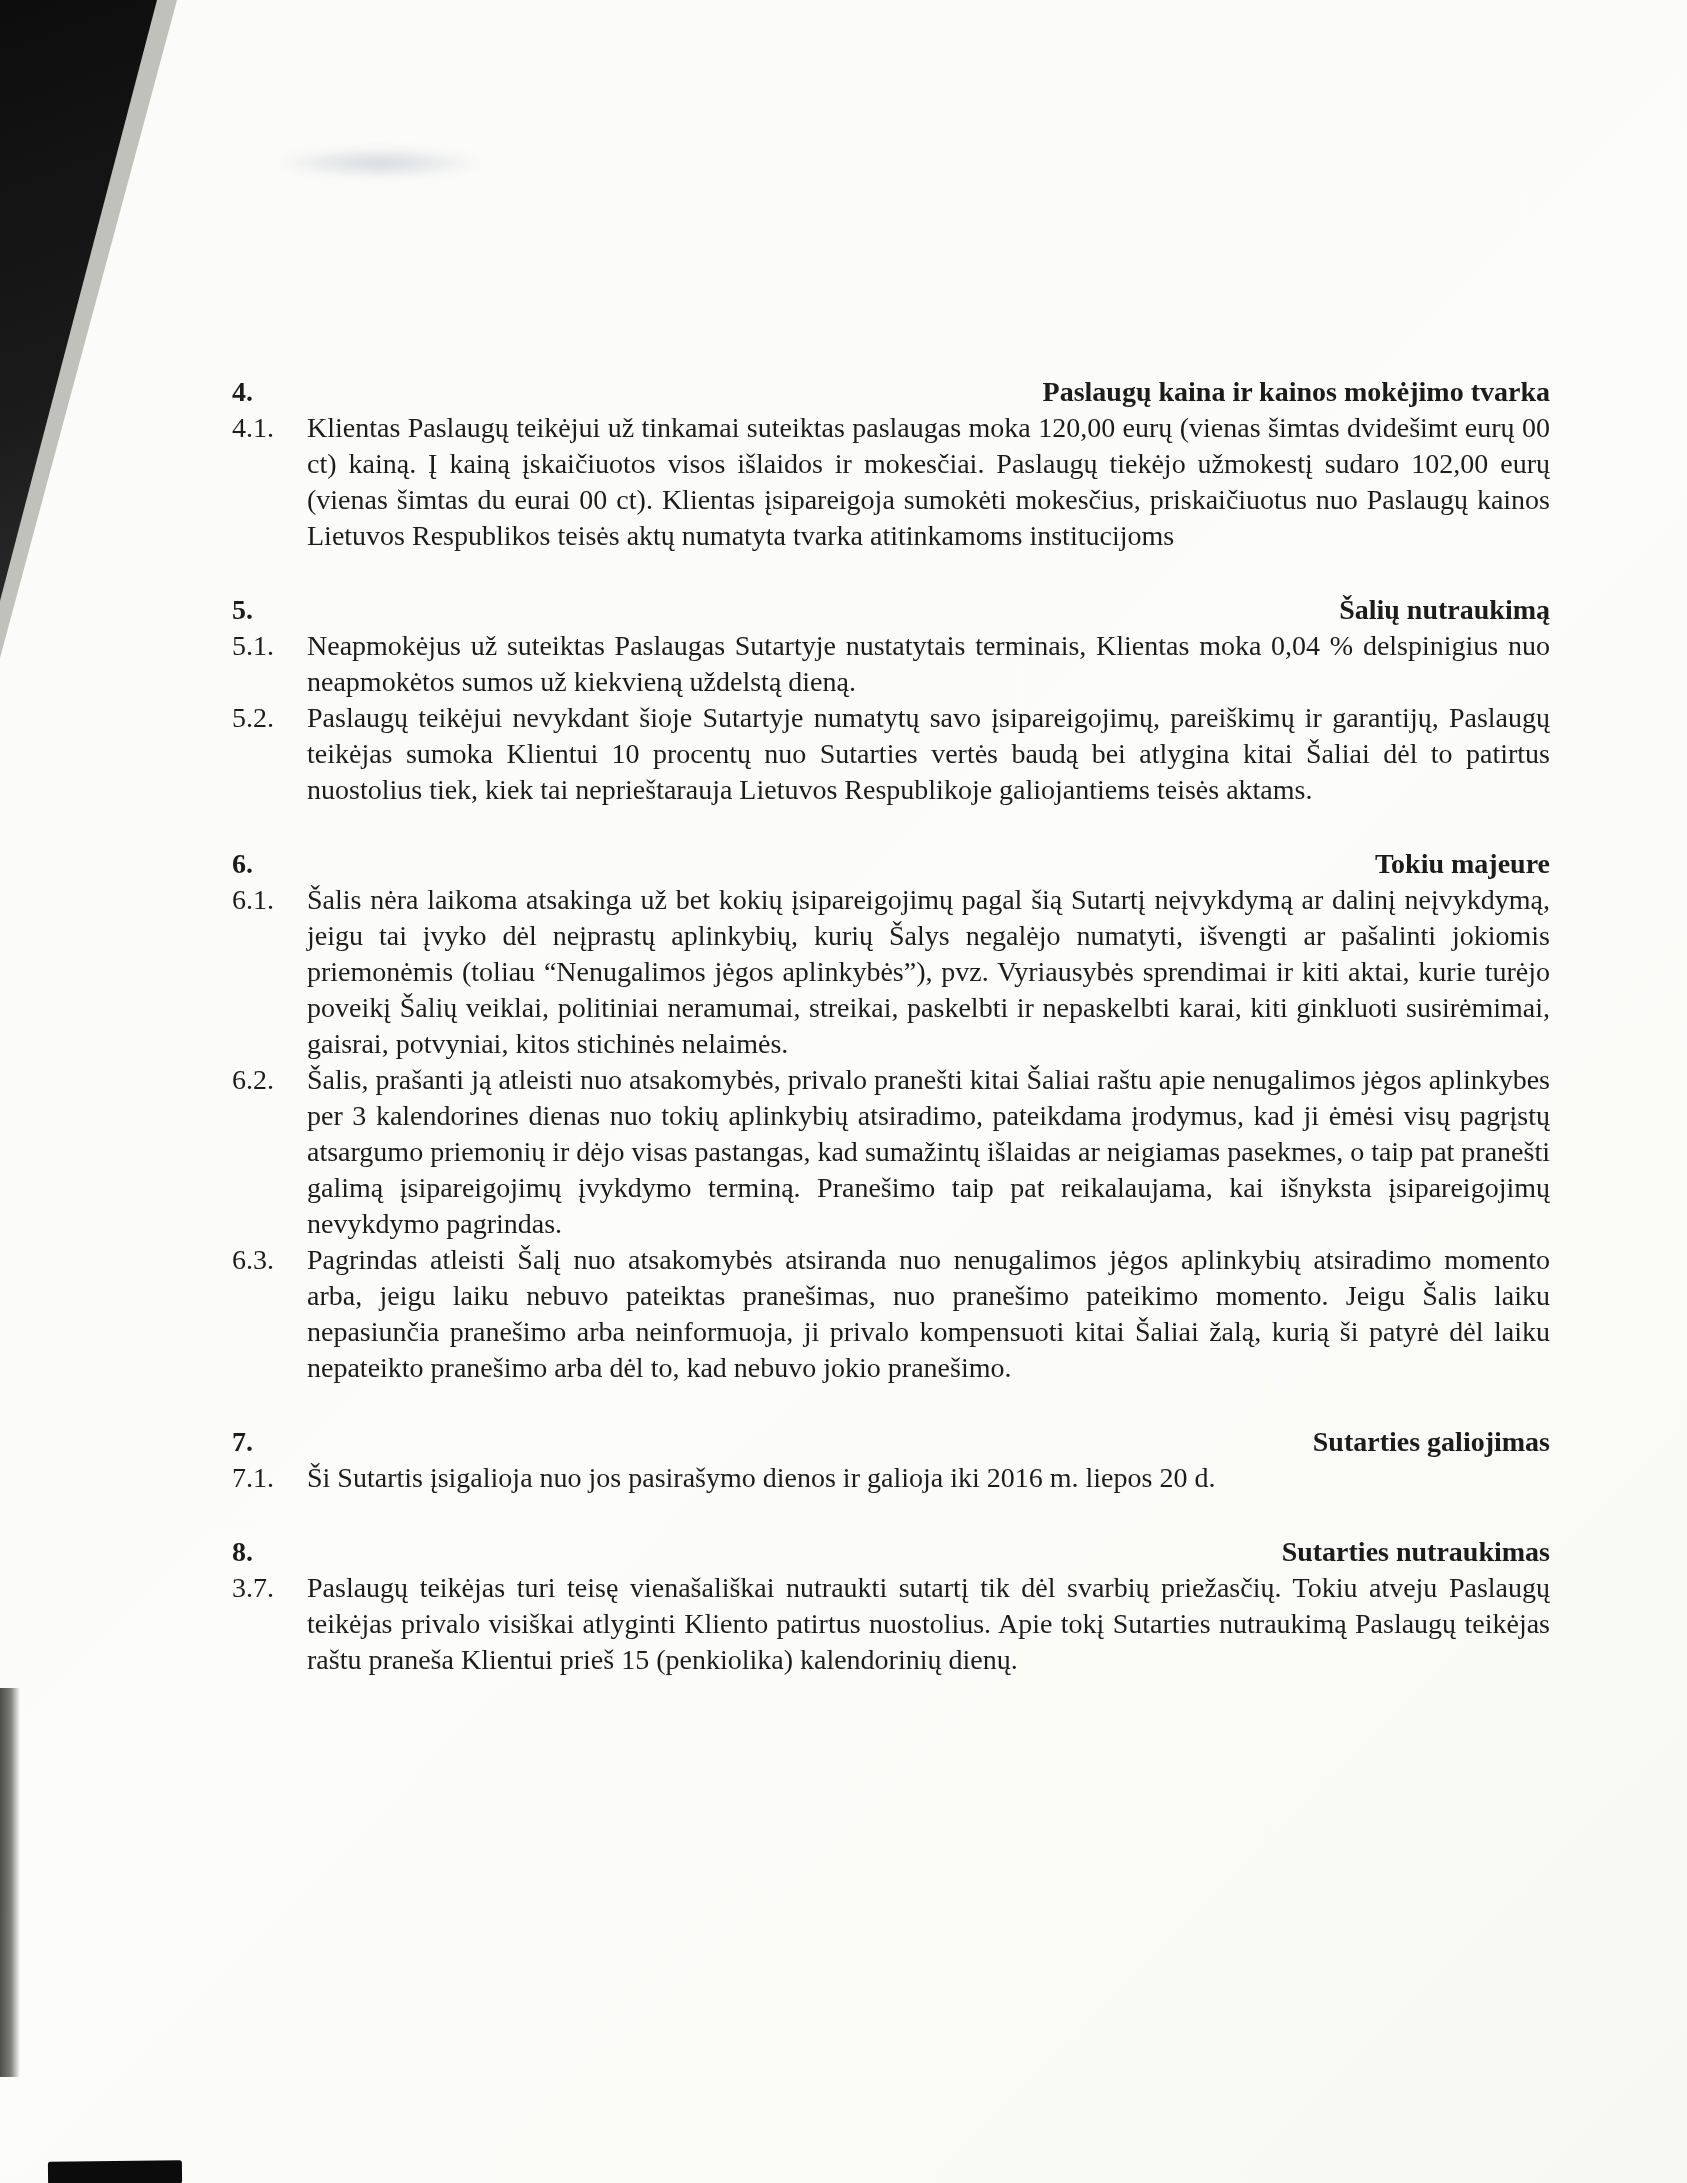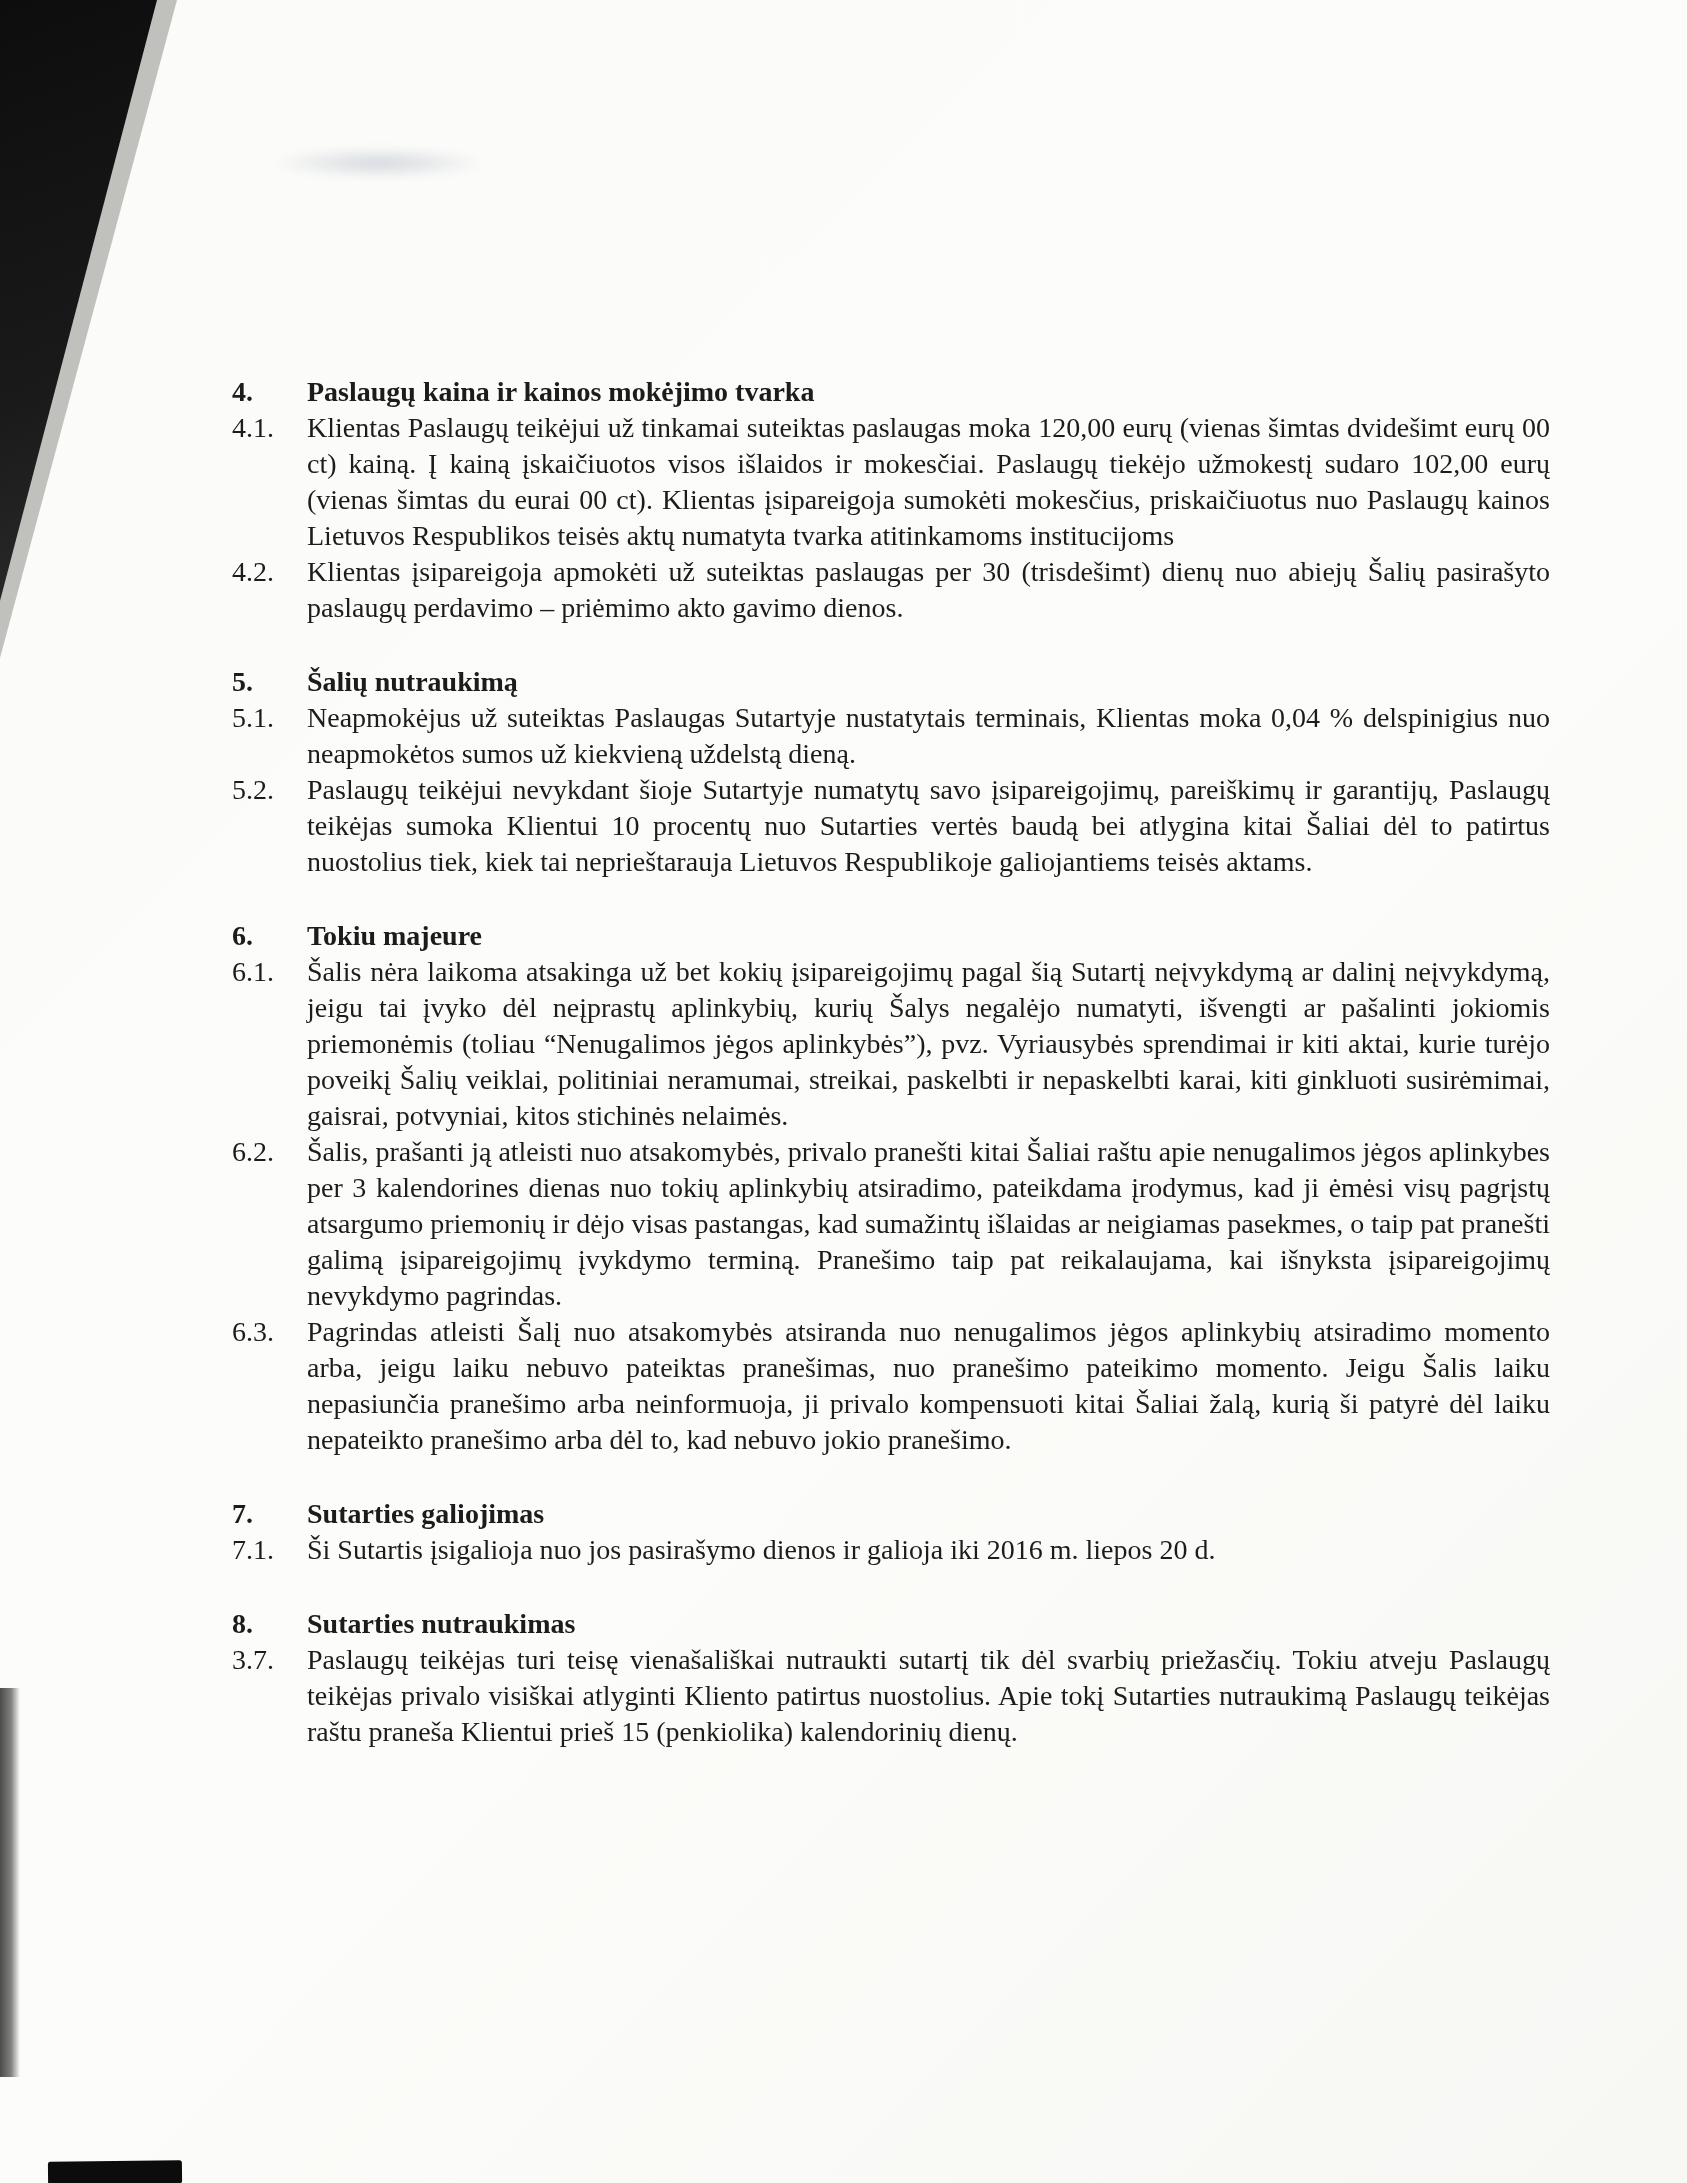--- a/index.html
+++ b/index.html
@@ -81,21 +81,21 @@
   .num {
     flex: 0 0 75px;
     text-align: left;
   }
   .heading {
     font-weight: bold;
     text-align: left;
   }
   .heading .title {
     flex: 1;
-    text-align: left;
+    text-align: right;
   }
   .item .text {
     flex: 1;
     text-align: justify;
   }
 </style>
 </head>
 <body>
 
 <main class="page">
@@ -109,24 +109,20 @@
   <div class="doc">
 
     <section class="sec">
       <div class="row heading">
         <span class="num">4.</span>
         <span class="title">Paslaugų kaina ir kainos mokėjimo tvarka</span>
       </div>
       <div class="row item">
         <span class="num">4.1.</span>
         <span class="text">Klientas Paslaugų teikėjui už tinkamai suteiktas paslaugas moka 120,00 eurų (vienas šimtas dvidešimt eurų 00 ct) kainą. Į kainą įskaičiuotos visos išlaidos ir mokesčiai. Paslaugų tiekėjo užmokestį sudaro 102,00 eurų (vienas šimtas du eurai 00 ct). Klientas įsipareigoja sumokėti mokesčius, priskaičiuotus nuo Paslaugų kainos Lietuvos Respublikos teisės aktų numatyta tvarka atitinkamoms institucijoms</span>
-      </div>
-      <div class="row item">
-        <span class="num">4.2.</span>
-        <span class="text">Klientas įsipareigoja apmokėti už suteiktas paslaugas per 30 (trisdešimt) dienų nuo abiejų Šalių pasirašyto paslaugų perdavimo – priėmimo akto gavimo dienos.</span>
       </div>
     </section>
 
     <section class="sec">
       <div class="row heading">
         <span class="num">5.</span>
         <span class="title">Šalių nutraukimą</span>
       </div>
       <div class="row item">
         <span class="num">5.1.</span>

